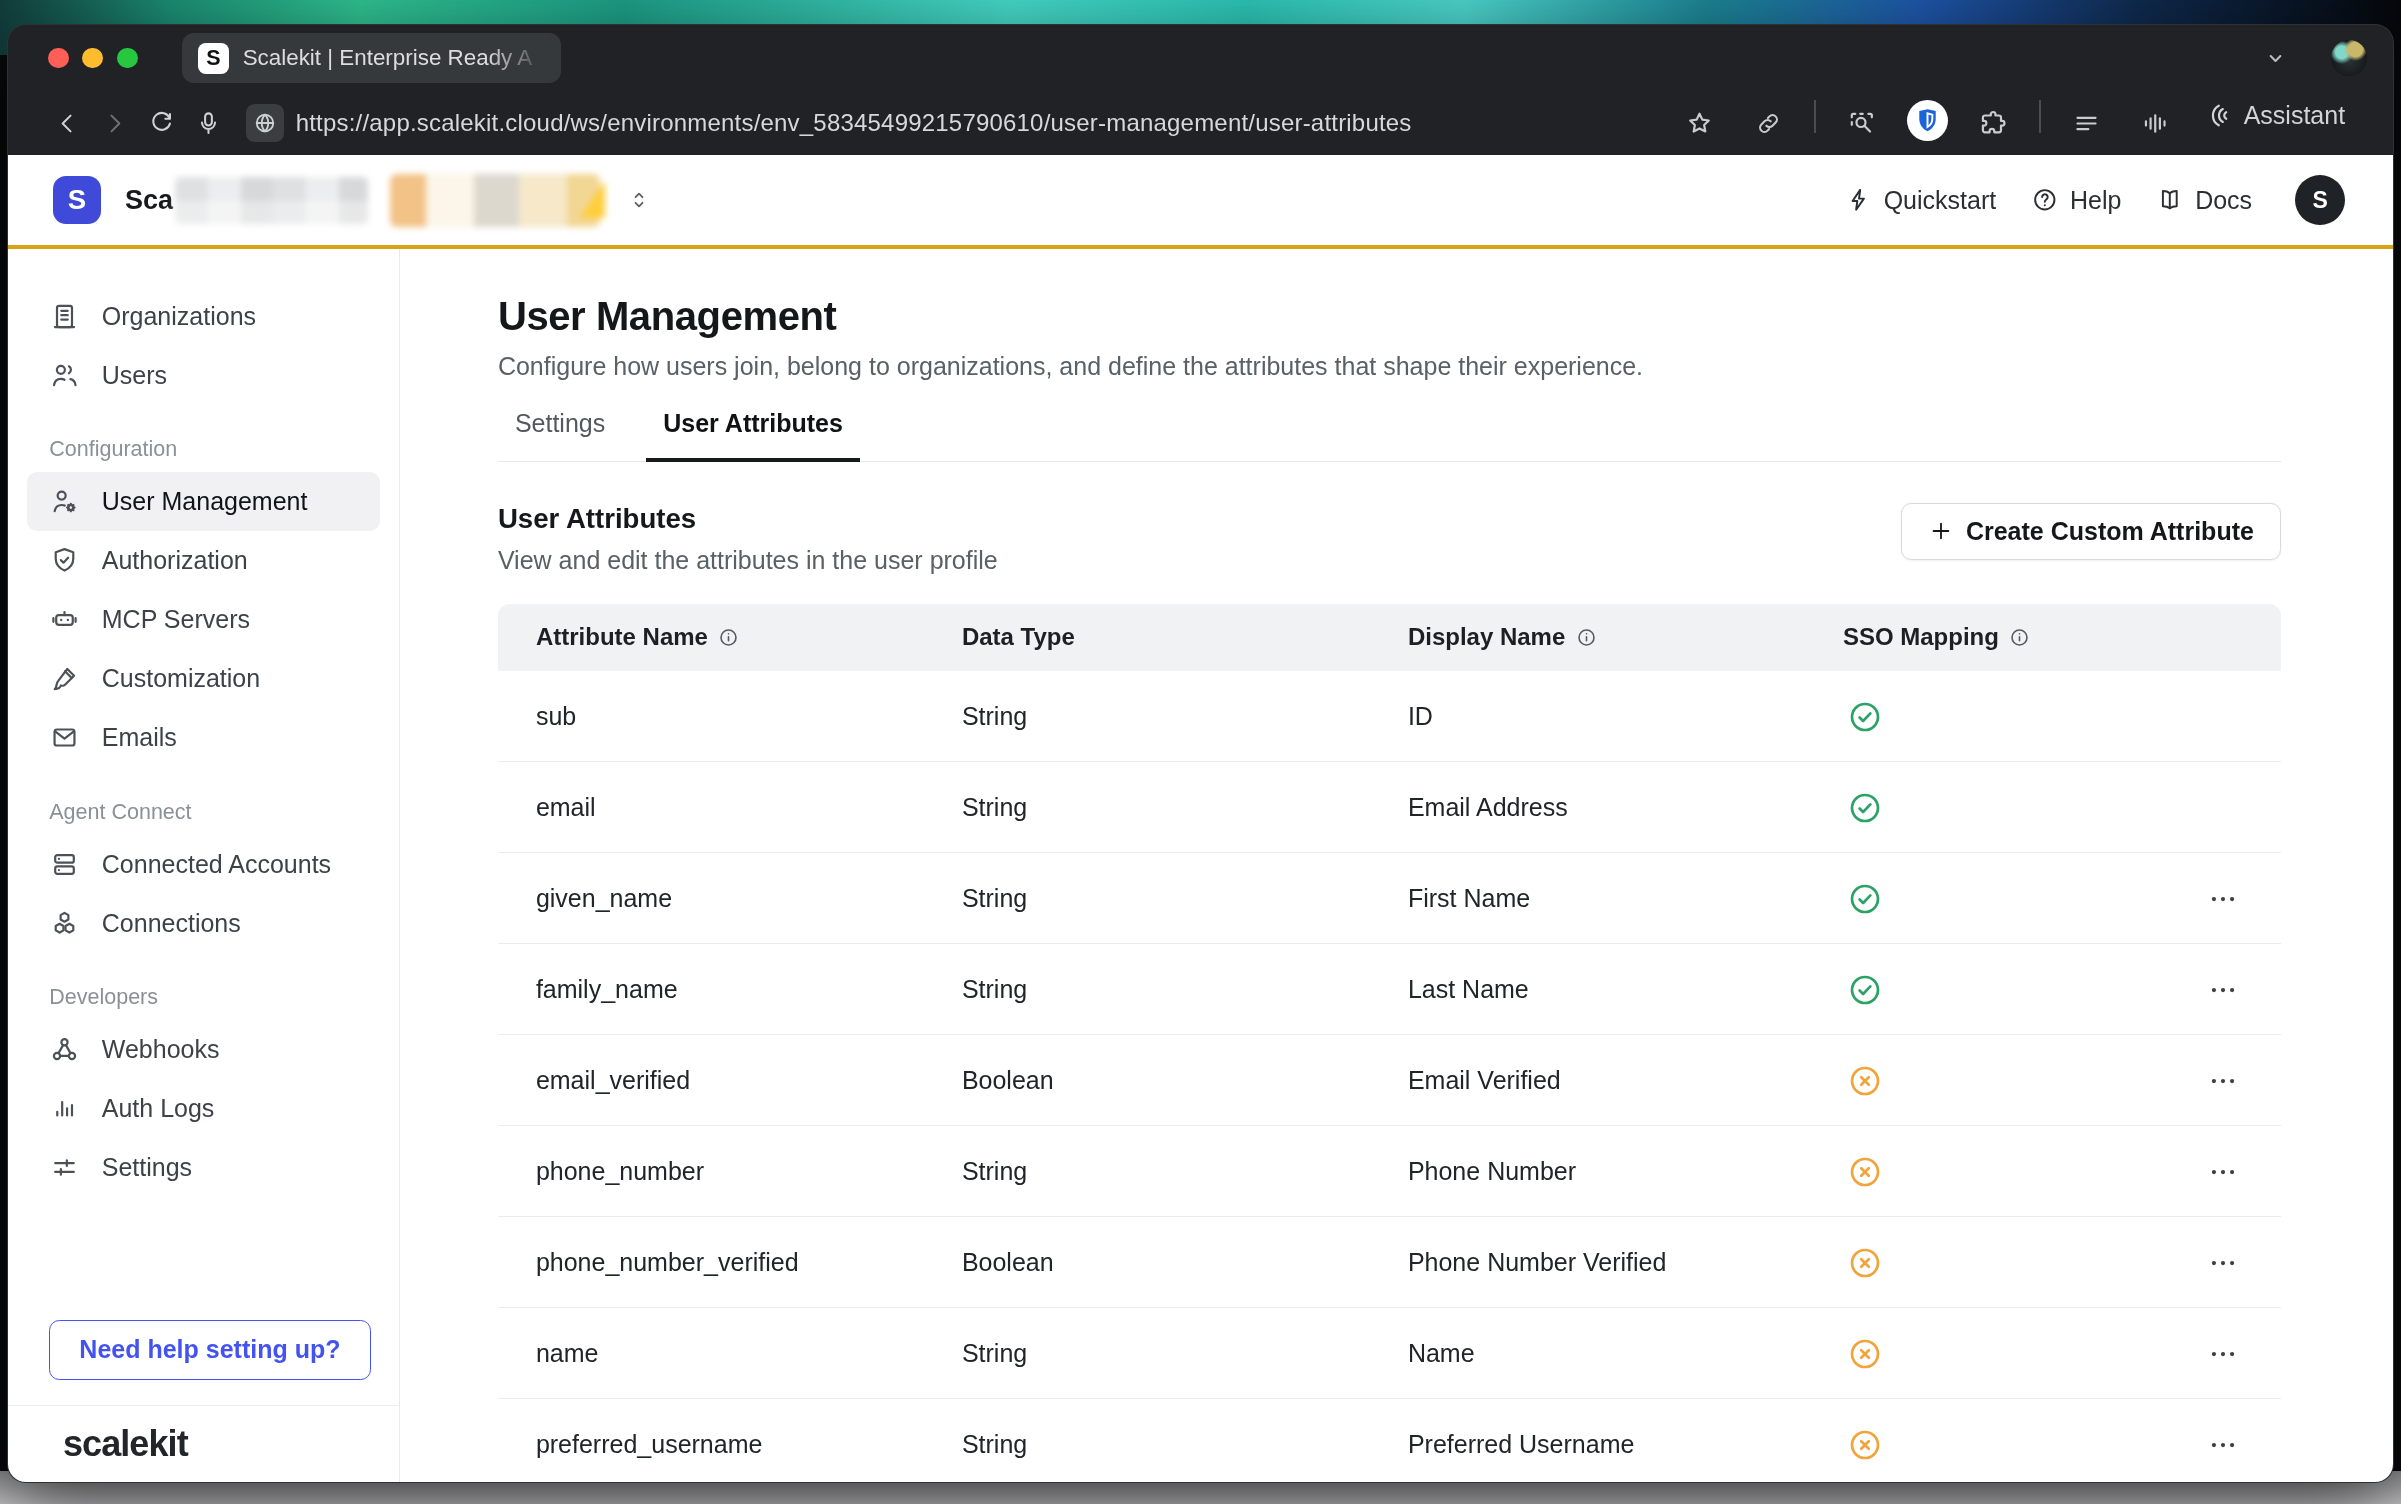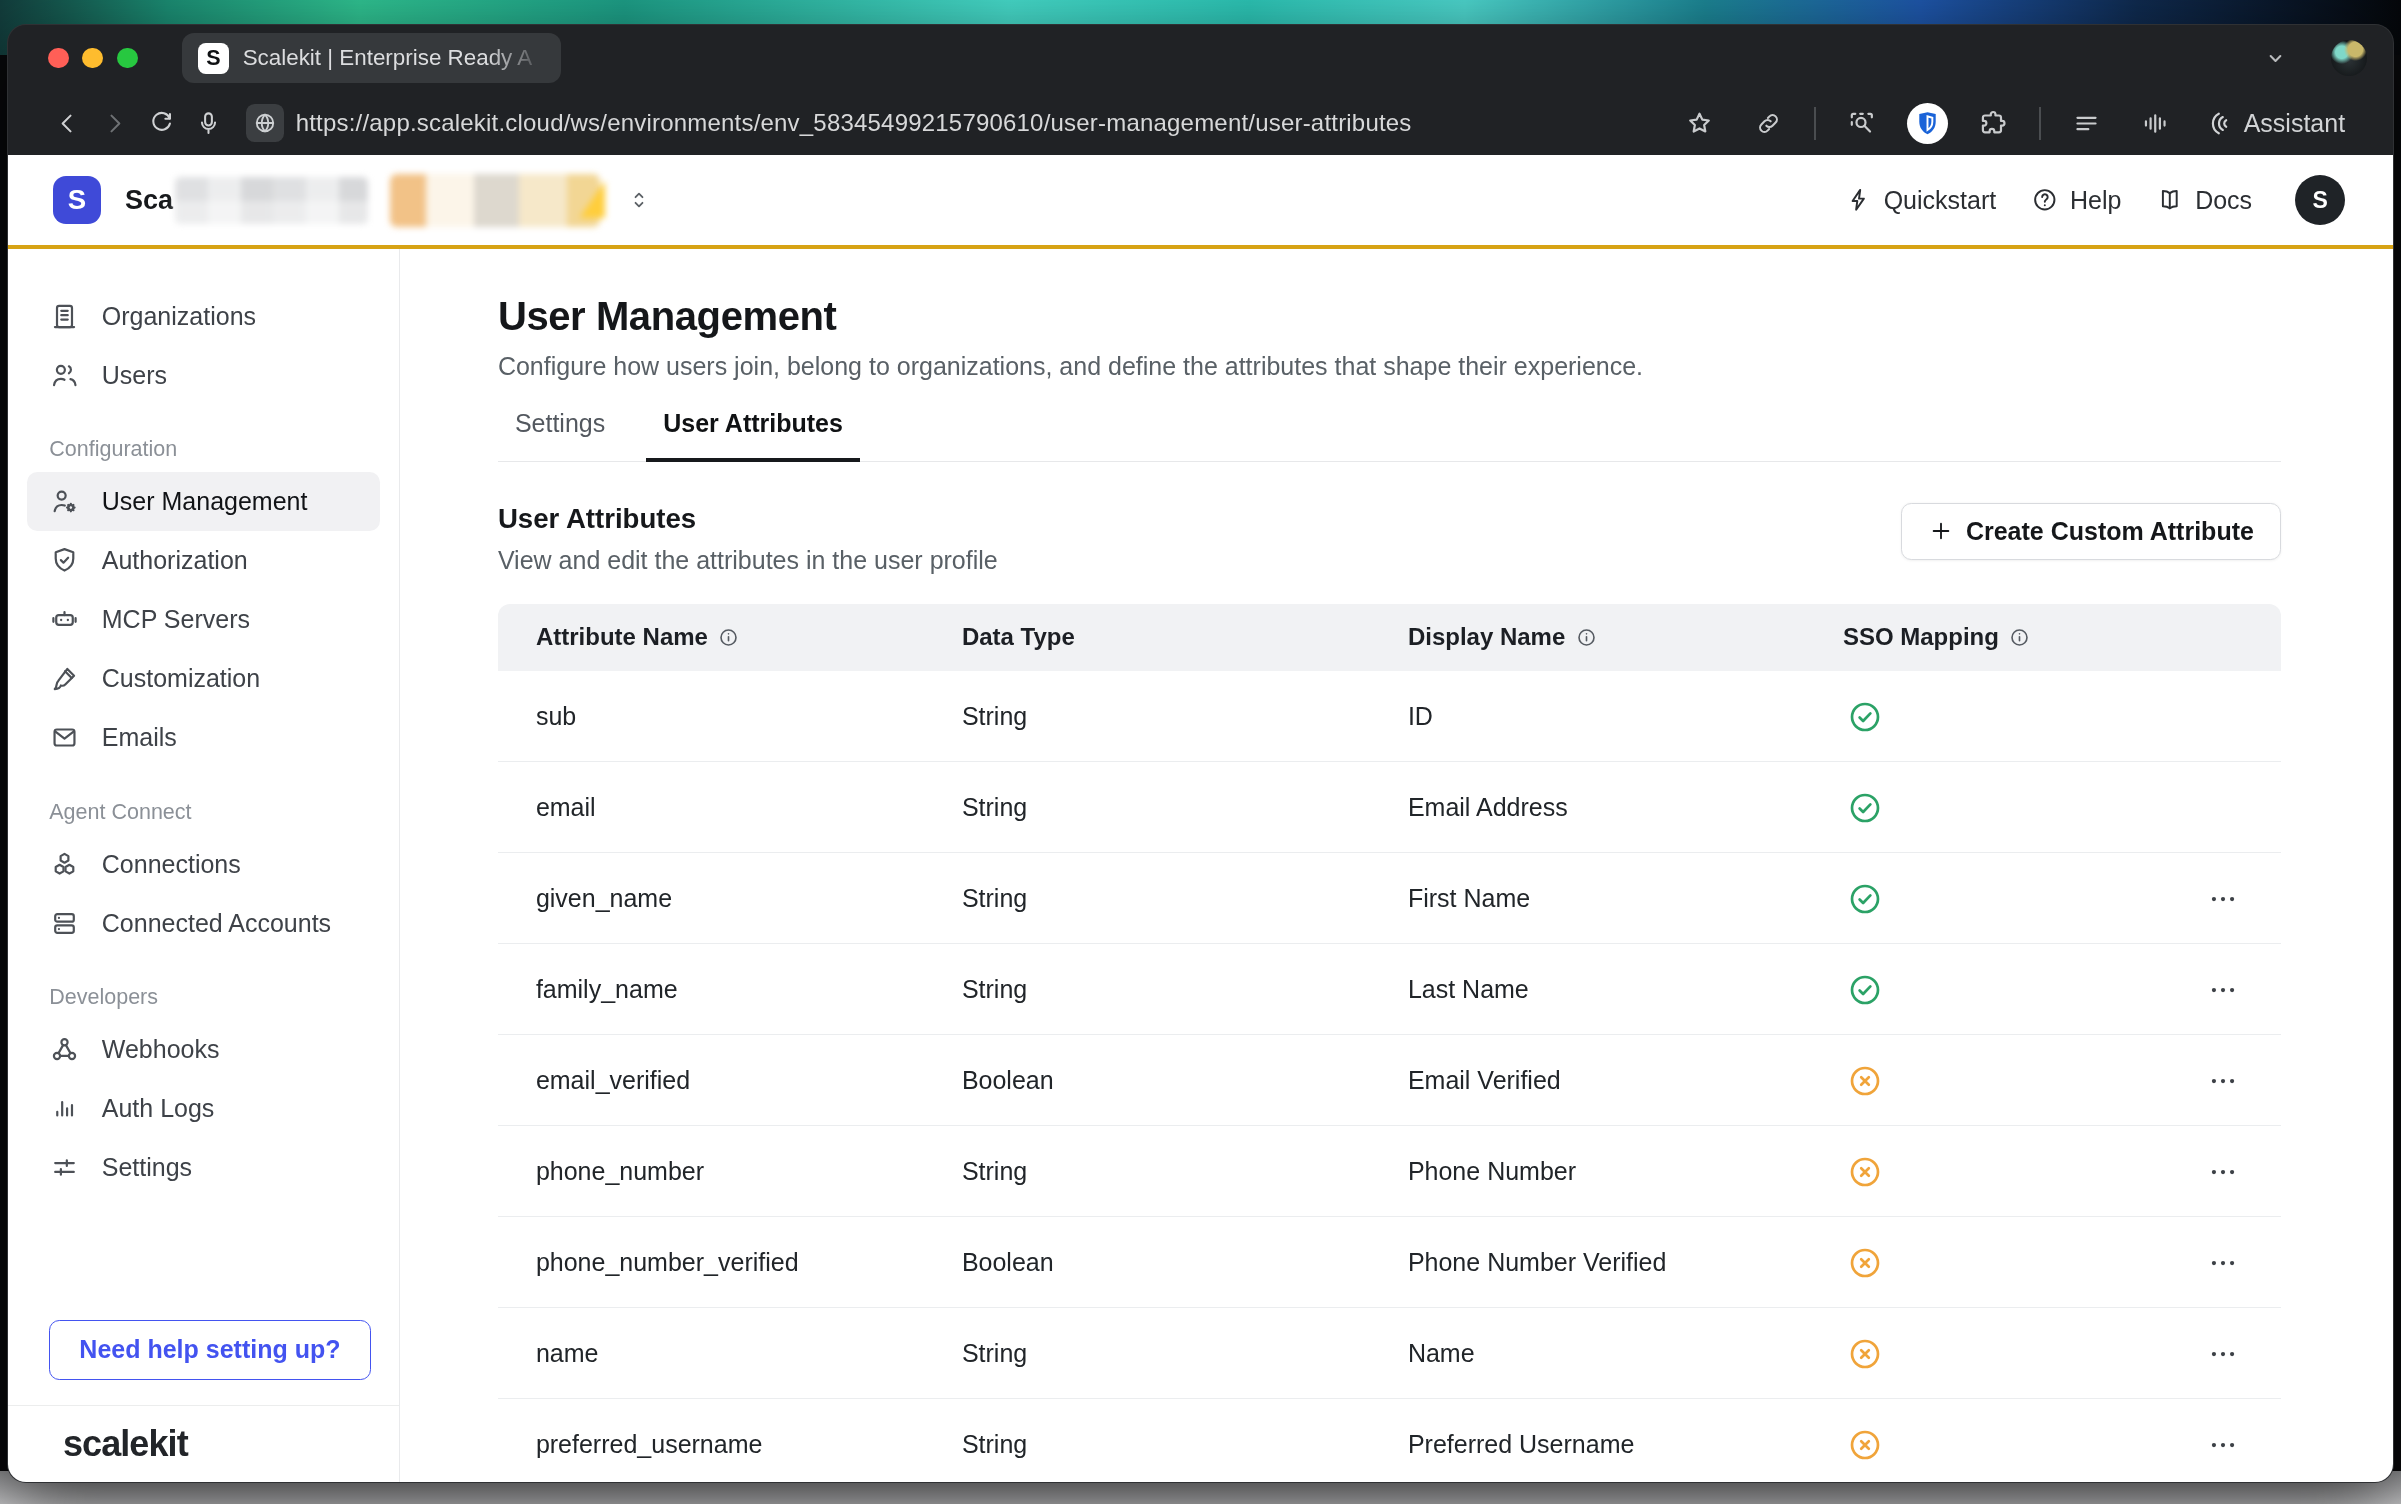--- a/index.html
+++ b/index.html
@@ -36,21 +36,21 @@
       radial-gradient(circle at 68% 26%,#c9b86a 0 20%,rgba(0,0,0,0) 32%),
       radial-gradient(circle at 30% 34%,#7fd8c8 0 18%,rgba(0,0,0,0) 34%),
       radial-gradient(circle at 50% 55%,#2c3336,#121517 78%);}
   
   .toolbar{height:64px;display:flex;align-items:center;padding:0 48px 0 36px;flex:none;color:#cfd1d3;}
   .tb-btn{width:47px;height:47px;display:flex;align-items:center;justify-content:center;flex:none;}
   .dim{color:#6e7174;}
   .globe-chip{width:38px;height:38px;border-radius:8.6px;background:#3b3e41;display:flex;
     align-items:center;justify-content:center;color:#cdd0d2;margin:0 12px 0 13.8px;flex:none;}
   .url{color:#d7d8d9;font-size:24px;letter-spacing:0.2px;white-space:nowrap;}
-  .toolbar-right{margin-left:auto;display:flex;align-items:center;gap:22px;color:#c9cbcd;}
+  .toolbar-right{margin-left:auto;display:flex;align-items:flex-start;gap:22px;color:#c9cbcd;}
   .vdiv{width:1.7px;height:33px;background:#4a4d50;}
   .bw-circle{width:41px;height:41px;border-radius:50%;background:#ffffff;display:flex;
     align-items:center;justify-content:center;}
   .assistant{display:flex;align-items:center;gap:12px;color:#d2d4d6;font-size:25px;}
   
   .app{flex:1;background:#ffffff;display:flex;flex-direction:column;min-height:0;}
   .app-header{height:90px;display:flex;align-items:center;padding:0 48px 0 45px;flex:none;
     border-bottom:4.3px solid #d7a315;}
   .sk-logo{width:48px;height:48px;border-radius:13px;background:#3f4ad8;color:#fff;font-weight:700;
     font-size:27.6px;display:flex;align-items:center;justify-content:center;flex:none;}
@@ -366,36 +366,36 @@
                   <rect x="4.3" y="5.8" width="15.4" height="12.4" rx="1.8"></rect>
                   <path d="M5 7.4l7 5.4 7-5.4"></path>
                 </svg>
               </span>
               <span>Emails</span>
             </div>
             <div class="side-label">Agent Connect</div>
             <div class="side-item">
               <span class="ic" style="width: 31px; height: 31px;">
                 <svg viewBox="0 0 24 24" fill="none" stroke="currentColor" stroke-width="1.7" stroke-linecap="round" stroke-linejoin="round">
+                  <rect x="4.8" y="4.8" width="14.4" height="5.8" rx="1.6"></rect>
+                  <rect x="4.8" y="13.4" width="14.4" height="5.8" rx="1.6"></rect>
+                  <path d="M7.7 7.7h.01M7.7 16.3h.01"></path>
+                </svg>
+              </span>
+              <span>Connected Accounts</span>
+            </div>
+            <div class="side-item">
+              <span class="ic" style="width: 31px; height: 31px;">
+                <svg viewBox="0 0 24 24" fill="none" stroke="currentColor" stroke-width="1.7" stroke-linecap="round" stroke-linejoin="round">
                   <path d="M12 3.8l3 1.7v3.4l-3 1.7-3-1.7V5.5z"></path>
                   <path d="M8.2 12.2l3 1.7v3.4l-3 1.7-3-1.7v-3.4z"></path>
                   <path d="M15.8 12.2l3 1.7v3.4l-3 1.7-3-1.7v-3.4z"></path>
                 </svg>
               </span>
               <span>Connections</span>
-            </div>
-            <div class="side-item">
-              <span class="ic" style="width: 31px; height: 31px;">
-                <svg viewBox="0 0 24 24" fill="none" stroke="currentColor" stroke-width="1.7" stroke-linecap="round" stroke-linejoin="round">
-                  <rect x="4.8" y="4.8" width="14.4" height="5.8" rx="1.6"></rect>
-                  <rect x="4.8" y="13.4" width="14.4" height="5.8" rx="1.6"></rect>
-                  <path d="M7.7 7.7h.01M7.7 16.3h.01"></path>
-                </svg>
-              </span>
-              <span>Connected Accounts</span>
             </div>
             <div class="side-label">Developers</div>
             <div class="side-item">
               <span class="ic" style="width: 31px; height: 31px;">
                 <svg viewBox="0 0 24 24" fill="none" stroke="currentColor" stroke-width="1.7" stroke-linecap="round" stroke-linejoin="round">
                   <circle cx="12" cy="6.4" r="2.4"></circle>
                   <circle cx="6.2" cy="17" r="2.4"></circle>
                   <circle cx="17.8" cy="17" r="2.4"></circle>
                   <path d="M10.9 8.6l-3.5 6.2M13.1 8.6l3.5 6.2M8.7 17h6.6"></path>
                 </svg>

